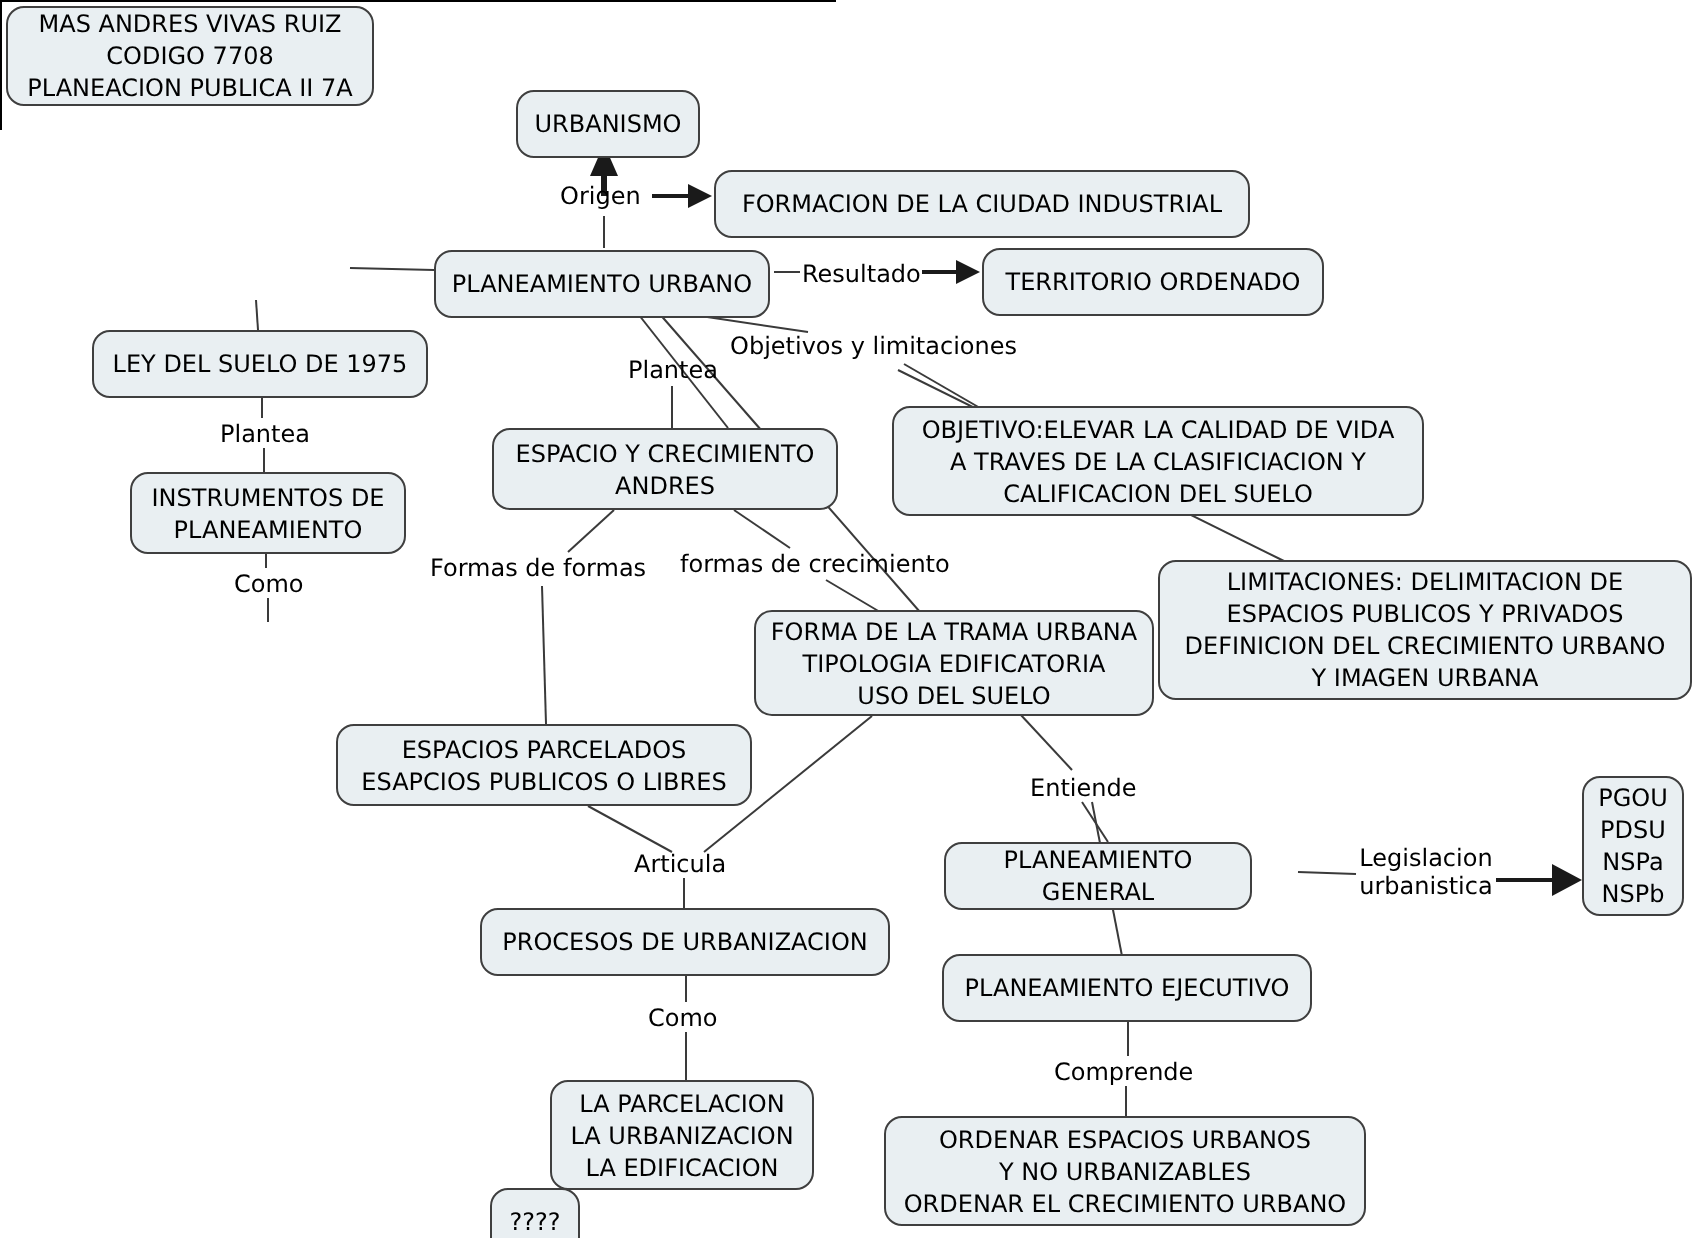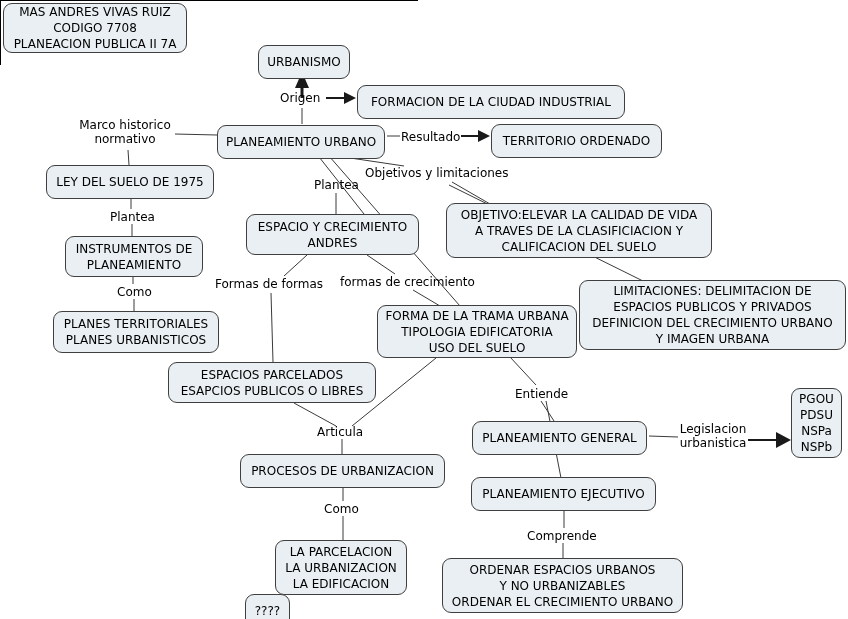--- a/index.html
+++ b/index.html
@@ -103,54 +103,50 @@
   <div class="node" style="left:3px;top:3px;width:184px;height:50px">MAS ANDRES VIVAS RUIZ
 CODIGO 7708
 PLANEACION PUBLICA II 7A</div>
   <div class="node" style="left:258px;top:45px;width:92px;height:23px">URBANISMO</div>
   <div class="node" style="left:357px;top:85px;width:268px;height:25px">FORMACION DE LA CIUDAD INDUSTRIAL</div>
   <div class="node" style="left:217px;top:125px;width:168px;height:23px">PLANEAMIENTO URBANO</div>
   <div class="node" style="left:491px;top:124px;width:171px;height:16px">TERRITORIO ORDENADO</div>
   <div class="node" style="left:46px;top:165px;width:168px;height:26px">LEY DEL SUELO DE 1975</div>
   <div class="node" style="left:65px;top:236px;width:138px;height:41px">INSTRUMENTOS DE
 PLANEAMIENTO</div>
-  <div class="node" style="left:53px;top:311px;width:166px;height:42px">PLANES TERRITORIALES
-PLANES URBANISTICOS</div>
   <div class="node" style="left:246px;top:214px;width:173px;height:41px">ESPACIO Y CRECIMIENTO
 ANDRES</div>
   <div class="node" style="left:446px;top:203px;width:266px;height:55px">OBJETIVO:ELEVAR LA CALIDAD DE VIDA
 A TRAVES DE LA CLASIFICIACION Y
 CALIFICACION DEL SUELO</div>
   <div class="node" style="left:579px;top:280px;width:267px;height:70px">LIMITACIONES: DELIMITACION DE
 ESPACIOS PUBLICOS Y PRIVADOS
 DEFINICION DEL CRECIMIENTO URBANO
 Y IMAGEN URBANA</div>
   <div class="node" style="left:377px;top:305px;width:200px;height:53px">FORMA DE LA TRAMA URBANA
 TIPOLOGIA EDIFICATORIA
 USO DEL SUELO</div>
   <div class="node" style="left:168px;top:362px;width:208px;height:41px">ESPACIOS PARCELADOS
 ESAPCIOS PUBLICOS O LIBRES</div>
   <div class="node" style="left:240px;top:454px;width:205px;height:27px">PROCESOS DE URBANIZACION</div>
   <div class="node" style="left:275px;top:540px;width:132px;height:55px">LA PARCELACION
 LA URBANIZACION
 LA EDIFICACION</div>
   <div class="node" style="left:245px;top:594px;width:45px;height:20px">????</div>
-  <div class="node" style="left:472px;top:421px;width:175px;height:25px">PLANEAMIENTO GENERAL</div>
+  <div class="node" style="left:472px;top:421px;width:154px;height:25px">PLANEAMIENTO GENERAL</div>
   <div class="node" style="left:471px;top:477px;width:185px;height:24px">PLANEAMIENTO EJECUTIVO</div>
   <div class="node" style="left:791px;top:388px;width:51px;height:70px">PGOU
 PDSU
 NSPa
 NSPb</div>
   <div class="node" style="left:442px;top:558px;width:241px;height:55px">ORDENAR ESPACIOS URBANOS
 Y NO URBANIZABLES
 ORDENAR EL CRECIMIENTO URBANO</div>
 
   <div class="lbl" style="left:280px;top:91px">Origen</div>
-  <div class="lbl" style="left:76px;top:118px;width:98px">Marco historico
-normativo</div>
   <div class="lbl" style="left:401px;top:130px">Resultado</div>
   <div class="lbl" style="left:110px;top:210px">Plantea</div>
   <div class="lbl" style="left:314px;top:178px">Plantea</div>
   <div class="lbl" style="left:365px;top:166px">Objetivos y limitaciones</div>
   <div class="lbl" style="left:215px;top:277px">Formas de formas</div>
   <div class="lbl" style="left:340px;top:275px">formas de crecimiento</div>
   <div class="lbl" style="left:117px;top:285px">Como</div>
   <div class="lbl" style="left:317px;top:425px">Articula</div>
   <div class="lbl" style="left:324px;top:502px">Como</div>
   <div class="lbl" style="left:515px;top:387px">Entiende</div>

